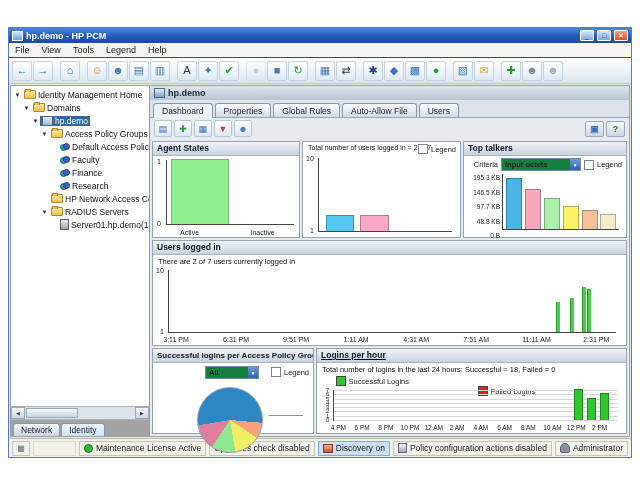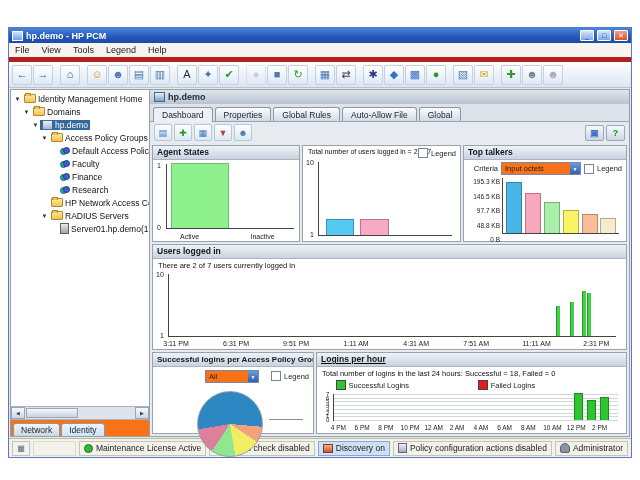--- a/index.html
+++ b/index.html
@@ -5,21 +5,21 @@
   html,body{margin:0;padding:0;background:#fff;}
   .canvas{position:relative;width:640px;height:480px;background:#fff;font-family:"Liberation Sans",sans-serif;overflow:hidden;}
   .window{position:absolute;left:8px;top:27px;width:622px;height:429px;display:flex;flex-direction:column;border:1px solid #5a76c4;background:#ece9d8;}
   
   .titlebar{height:15px;flex:0 0 15px;display:flex;align-items:center;gap:3px;padding:0 3px;background:linear-gradient(180deg,#4a86dc,#2257b8 60%,#1c4ba6);color:#fff;font-size:9px;font-weight:bold;}
   .appicon{width:9px;height:8px;background:linear-gradient(#cfe4ff,#6fa0e0);border:1px solid #fff;}
   .tb-title{flex:1;white-space:nowrap;overflow:hidden;}
   .tbc{width:14px;height:11px;border:1px solid #fff;border-radius:1px;background:linear-gradient(#d7e5fb,#7fa6e6);color:#15357c;font-size:7px;line-height:9px;text-align:center;padding:0;font-family:"Liberation Sans",sans-serif;}
   .tbc.close{background:linear-gradient(#f3a083,#d8512b);color:#fff;}
   
-  .menubar{height:14px;flex:0 0 14px;display:flex;align-items:center;background:#f5f4ee;border-bottom:5px solid #b91c1c;font-size:9px;color:#222;}
+  .menubar{height:14px;flex:0 0 14px;display:flex;align-items:center;background:#f5f4ee;border-bottom:1px solid #b91c1c;font-size:9px;color:#222;}
   .mitem{padding:1px 6px;}
   
   .toolbar{height:23px;flex:0 0 23px;display:flex;align-items:center;gap:1px;padding:1px 3px;background:linear-gradient(#fefefe,#dbe6f1);border-bottom:1px solid #b9c4d2;}
   .tbtn{width:18px;height:18px;display:flex;align-items:center;justify-content:center;border:1px solid #c3d0e0;border-radius:2px;background:linear-gradient(#ffffff,#dde9f5);}
   .tbtn .glyph{font-size:11px;line-height:11px;}
   .tbtn.dis{opacity:.45;}
   .tsep{width:5px;height:18px;}
   
   .bodyrow{flex:1;display:flex;min-height:0;background:#ece9d8;padding:1px;}
   .sidebar{width:138px;flex:0 0 138px;display:flex;flex-direction:column;background:#fff;border:1px solid #93a0ae;}
@@ -33,21 +33,21 @@
   .i-folder::before{content:"";position:absolute;left:0;top:-2px;width:4px;height:2px;background:#f2c24b;border:1px solid #b08a2c;border-bottom:none;}
   .i-domain{width:9px;height:8px;background:linear-gradient(#e8f0f8,#9fb8d4);border:1px solid #47688e;}
   .i-group{width:10px;height:8px;position:relative;}
   .i-group::before{content:"";position:absolute;left:0;bottom:0;width:5px;height:5px;border-radius:50%;background:#2f9cb4;border:1px solid #19667a;}
   .i-group::after{content:"";position:absolute;right:0;top:0;width:5px;height:5px;border-radius:50%;background:#3a62c4;border:1px solid #1d3a86;}
   .i-server{width:7px;height:9px;background:linear-gradient(#ececec,#9fa2ac);border:1px solid #5c6068;}
   .hscroll{height:12px;flex:0 0 12px;display:flex;background:#dde3ea;border-top:1px solid #aab4be;}
   .sb-btn{width:12px;display:flex;align-items:center;justify-content:center;font-size:5px;color:#345;background:linear-gradient(#f6f8fb,#ccd7e3);border:1px solid #9aa8b6;}
   .sb-track{flex:1;position:relative;}
   .sb-thumb{position:absolute;left:1px;top:1px;bottom:1px;width:45%;background:linear-gradient(#f6f8fb,#c6d3e1);border:1px solid #9aa8b6;}
-  .side-tabs{height:16px;flex:0 0 16px;display:flex;gap:1px;align-items:flex-end;background:#f97316;padding:0 2px;border-top:1px solid #aab4be;}
+  .side-tabs{height:16px;flex:0 0 16px;display:flex;gap:1px;align-items:flex-end;background:#a3a3a3;padding:0 2px;border-top:1px solid #aab4be;}
   .stab{font-size:8.5px;padding:1px 7px 1px;border:1px solid #8a99aa;border-bottom:none;border-radius:3px 3px 0 0;background:linear-gradient(#f3f6f9,#ccd7e2);color:#223;}
   .stab.sel{background:linear-gradient(#eaf4fd,#cfe4f6);}
   
   .content{flex:1;display:flex;flex-direction:column;min-width:0;border:1px solid #93a0ae;border-left:none;background:#e7eaee;}
   .content-header{height:14px;flex:0 0 14px;display:flex;align-items:center;gap:3px;padding:0 4px;background:linear-gradient(#dfe5ec,#b9c4d1);font-size:9px;font-weight:bold;color:#1c2836;}
   .ch-icon{width:9px;height:8px;background:linear-gradient(#e8f0f8,#7fa0c4);border:1px solid #47688e;}
   .tabs{height:17px;flex:0 0 17px;display:flex;gap:2px;align-items:flex-end;padding:0 3px;background:#dde3ea;border-bottom:1px solid #98a6b6;}
   .mtab{font-size:8.5px;padding:2px 8px 1px;border:1px solid #8a99aa;border-bottom:none;border-radius:3px 3px 0 0;background:linear-gradient(#fbfcfe,#d2dbe5);color:#223;}
   .mtab.sel{background:#edf1f6;margin-bottom:-1px;padding-bottom:2px;}
   .dash-tools{height:19px;flex:0 0 19px;display:flex;align-items:center;gap:2px;padding:1px 4px;}
@@ -63,21 +63,21 @@
   .pbody{flex:1;position:relative;font-size:8px;color:#222;min-height:0;}
   .p-agent{flex:0 0 146px;}
   .p-apga{flex:0 0 157px;}
   .p-top{flex:1;}
   .p-users{flex:1;}
   .p-pie{flex:0 0 160px;}
   .p-logins{flex:1;text-decoration:underline;}
   .note{position:absolute;top:2px;left:5px;font-size:7.5px;color:#111;white-space:nowrap;}
   .cb{display:inline-block;width:8px;height:8px;background:#fff;border:1px solid #77859a;vertical-align:middle;}
   .cbwrap{position:absolute;display:flex;align-items:center;gap:3px;font-size:7.5px;}
-  .select{display:inline-flex;align-items:center;height:11px;border:1px solid #7788aa;background:#f97316;font-size:7.5px;}
+  .select{display:inline-flex;align-items:center;height:11px;border:1px solid #7788aa;background:#15803d;font-size:7.5px;font-weight:bold;}
   .sel-text{flex:1;padding:0 3px;white-space:nowrap;overflow:hidden;}
   .sel-btn{width:10px;align-self:stretch;background:linear-gradient(#6a9ada,#2f62ae);color:#fff;font-size:5px;display:flex;align-items:center;justify-content:center;}
   .plot{position:absolute;border-left:1px solid #444;border-bottom:1px solid #444;}
   .ytick{position:absolute;font-size:7px;color:#222;}
   .xtick{position:absolute;font-size:7px;color:#222;white-space:nowrap;}
   .bar{position:absolute;bottom:0;border:1px solid rgba(0,0,0,.28);border-bottom:none;}
   .grid{position:absolute;left:0;right:0;height:1px;background:#d4d8dc;}
   .spike{position:absolute;bottom:0;}
   .legend-sq{display:inline-block;width:8px;height:8px;border:1px solid #444;vertical-align:middle;}
   .pie{position:absolute;border-radius:50%;border:1px solid #98a0a8;}
@@ -296,21 +296,21 @@
     <div class="content">
       <div class="content-header">
         <span class="ch-icon"></span>
         <span>hp.demo</span>
       </div>
       <div class="tabs" id="mainTabs">
             <span class="mtab sel">Dashboard</span>
             <span class="mtab">Properties</span>
             <span class="mtab">Global Rules</span>
             <span class="mtab">Auto-Allow File</span>
-            <span class="mtab">Global</span>
+            <span class="mtab">Users</span>
           </div>
       <div class="dash-tools">
         <span id="dashTools" style="display:flex;gap:2px;">
               <span class="dtool" style="color: rgb(58, 112, 192);">▤</span>
               <span class="dtool" style="color: rgb(42, 154, 42);">✚</span>
               <span class="dtool" style="color: rgb(58, 112, 192);">▦</span>
               <span class="dtool" style="color: rgb(192, 64, 64);">▼</span>
               <span class="dtool" style="color: rgb(72, 120, 176);">☻</span>
             </span>
         <span class="dt-spacer"></span>
@@ -423,21 +423,21 @@
           </div>
           <div class="panel p-logins">
             <div class="ptitle">Logins per hour</div>
             <div class="pbody">
               <div class="note" style="font-size:7.5px;">Total number of logins in the last 24 hours: Successful = 18, Failed = 0</div>
               <div id="loginsLegend">
                     <span class="cbwrap" style="top: 13px; left: 6%;">
                       <span class="legend-sq" style="background: rgb(47, 197, 47);"></span>
                       <span>Successful Logins</span>
                     </span>
-                    <span class="cbwrap" style="top: 13px; left: 52%;">
+                    <span class="cbwrap" style="top: 23px; left: 52%;">
                       <span class="legend-sq" style="background: rgb(224, 31, 31);"></span>
                       <span>Failed Logins</span>
                     </span>
                   </div>
               <div class="plot" id="loginsPlot" style="left:16px;right:8px;top:27px;bottom:12px;">
                     <div class="grid" style="top: 0%;"></div>
                     <span class="ytick" style="left: -8px; top: 0%; transform: translateY(-50%); font-size: 6px;">7</span>
                     <div class="grid" style="top: 14.2857%;"></div>
                     <span class="ytick" style="left: -8px; top: 14.2857%; transform: translateY(-50%); font-size: 6px;">6</span>
                     <div class="grid" style="top: 28.5714%;"></div>

